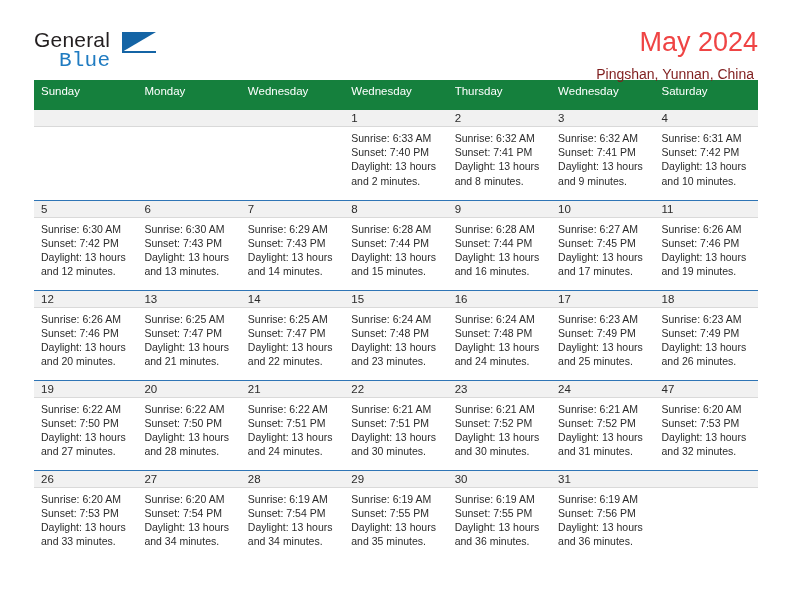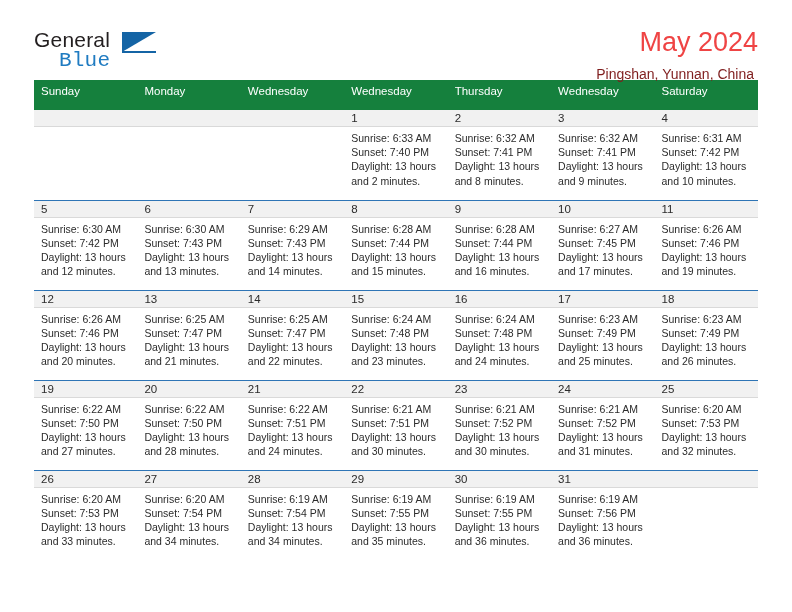--- a/index.html
+++ b/index.html
@@ -475,21 +475,21 @@
               <div class="cell-body">
                 <div>Sunrise: 6:21 AM</div>
                 <div>Sunset: 7:52 PM</div>
                 <div>Daylight: 13 hours</div>
                 <div>and 31 minutes.</div>
               </div>
             </div>
           </td>
           <td>
             <div class="cell-inner">
-              <div class="daynum-band">25</div>
+              <div class="daynum-band">47</div>
               <div class="cell-body">
                 <div>Sunrise: 6:20 AM</div>
                 <div>Sunset: 7:53 PM</div>
                 <div>Daylight: 13 hours</div>
                 <div>and 32 minutes.</div>
               </div>
             </div>
           </td>
         </tr>
         <tr>

